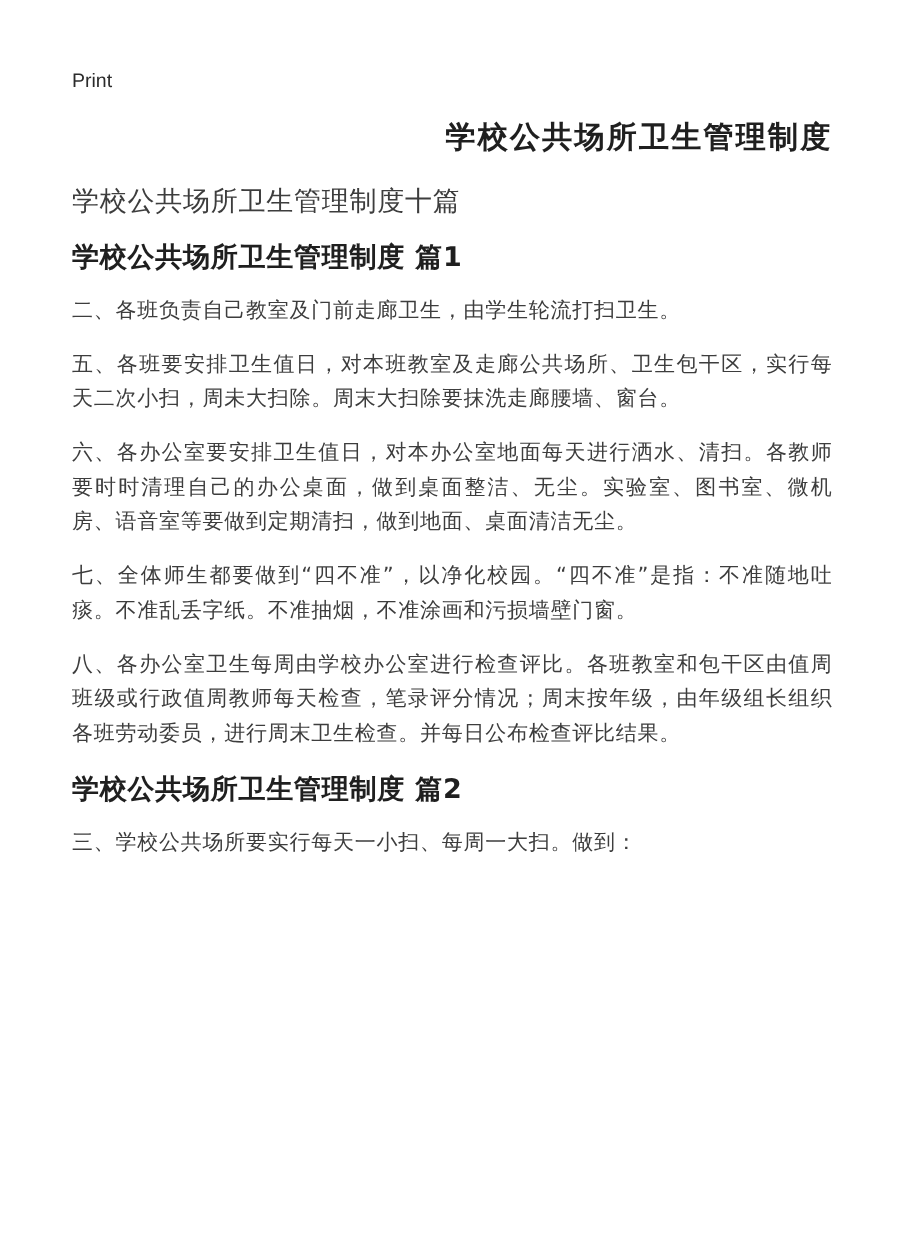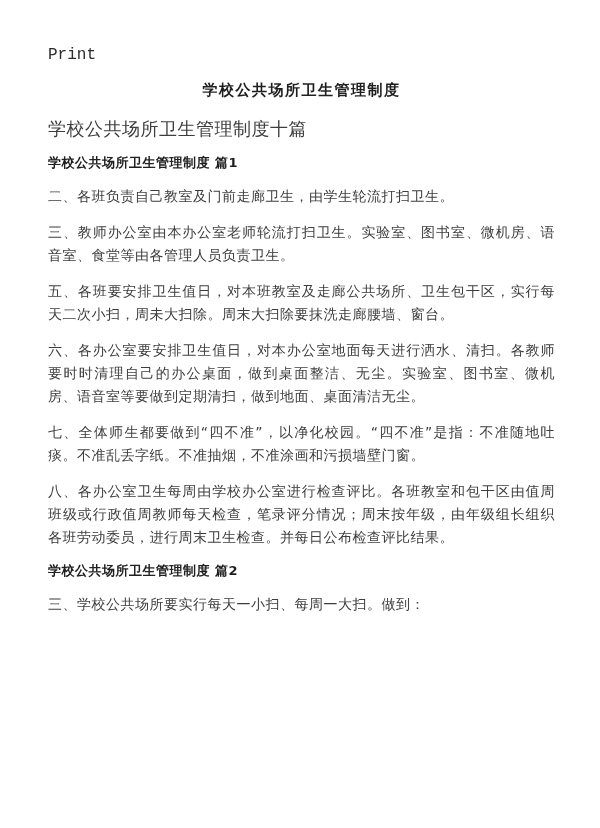--- a/index.html
+++ b/index.html
@@ -12,42 +12,42 @@
     box-sizing: border-box;
     width: 600px;
     height: 828px;
     background: #ffffff;
     padding: 46px 45px 0 48px;
     font-family: "DejaVu Sans", sans-serif;
     color: #3d3d3d;
     overflow: hidden;
   }
   .print-label {
-    font-family: Liberation Mono, monospace;
-    font-size: 16px;
+    font-family: Liberation Sans, sans-serif;
+    font-size: 13px;
     color: #2b2b2b;
     margin: 0;
     cursor: pointer;
   }
   .doc-title {
-    font-size: 15px;
+    font-size: 20px;
     font-weight: bold;
     color: #1f1f1f;
-    text-align: center;
+    text-align: right;
     margin: 17px 0 0 0;
     letter-spacing: 1.5px;
   }
   .subtitle {
     font-size: 18px;
     color: #3d3d3d;
     margin: 17px 0 0 0;
     letter-spacing: 0.5px;
   }
   .section-heading {
-    font-size: 13px;
+    font-size: 18px;
     font-weight: bold;
     color: #1f1f1f;
     margin: 13px 0 0 0;
     letter-spacing: 0.5px;
   }
   .para {
     font-size: 14px;
     line-height: 23px;
     color: #3d3d3d;
     margin: 13px 0 0 0;
@@ -63,21 +63,20 @@
   <div class="print-label">Print</div>
 
   <h1 class="doc-title">学校公共场所卫生管理制度</h1>
 
   <p class="subtitle">学校公共场所卫生管理制度十篇</p>
 
   <div>
     <h2 class="section-heading">学校公共场所卫生管理制度 篇1</h2>
 
     <p class="para">二、各班负责自己教室及门前走廊卫生，由学生轮流打扫卫生。</p>
-    <p class="para">三、教师办公室由本办公室老师轮流打扫卫生。实验室、图书室、微机房、语音室、食堂等由各管理人员负责卫生。</p>
     <p class="para">五、各班要安排卫生值日，对本班教室及走廊公共场所、卫生包干区，实行每天二次小扫，周未大扫除。周末大扫除要抹洗走廊腰墙、窗台。</p>
     <p class="para">六、各办公室要安排卫生值日，对本办公室地面每天进行洒水、清扫。各教师要时时清理自己的办公桌面，做到桌面整洁、无尘。实验室、图书室、微机房、语音室等要做到定期清扫，做到地面、桌面清洁无尘。</p>
     <p class="para">七、全体师生都要做到“四不准”，以净化校园。“四不准”是指：不准随地吐痰。不准乱丢字纸。不准抽烟，不准涂画和污损墙壁门窗。</p>
     <p class="para">八、各办公室卫生每周由学校办公室进行检查评比。各班教室和包干区由值周班级或行政值周教师每天检查，笔录评分情况；周末按年级，由年级组长组织各班劳动委员，进行周末卫生检查。并每日公布检查评比结果。</p>
   </div>
 
   <div>
     <h2 class="section-heading">学校公共场所卫生管理制度 篇2</h2>
 
     <p class="para">三、学校公共场所要实行每天一小扫、每周一大扫。做到：</p>

